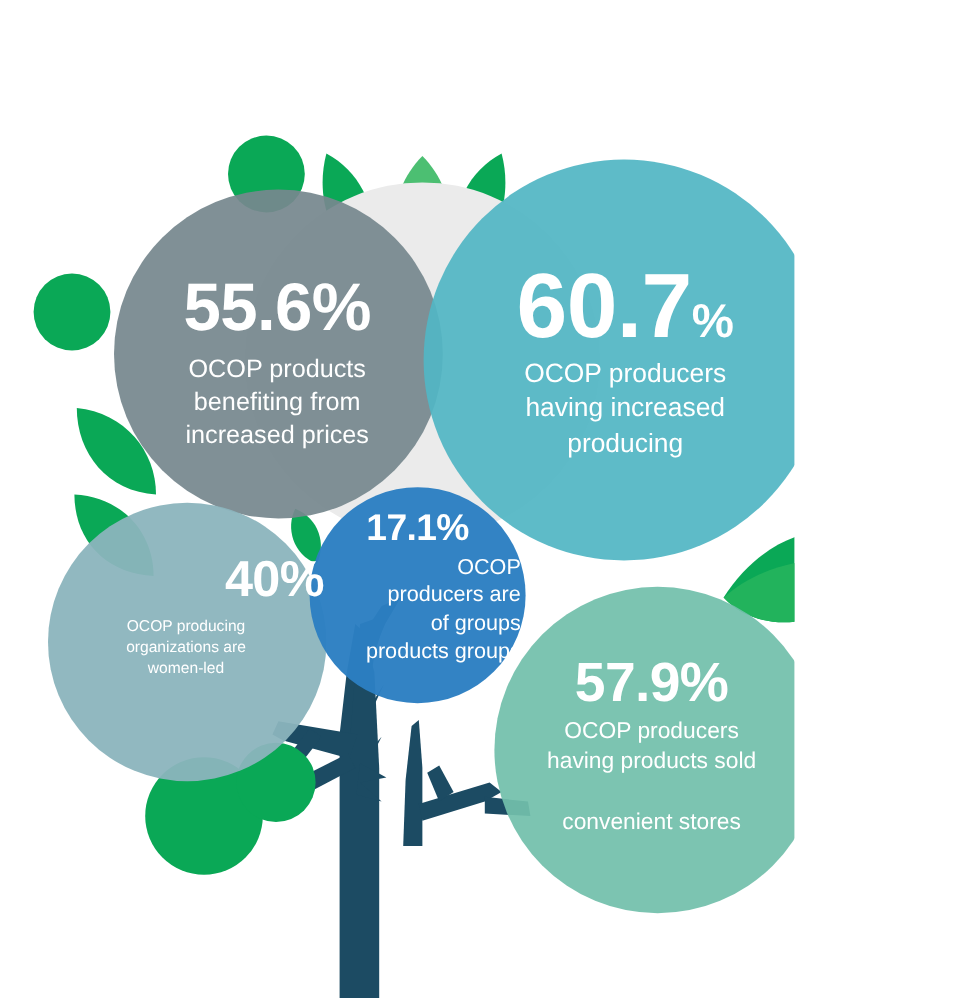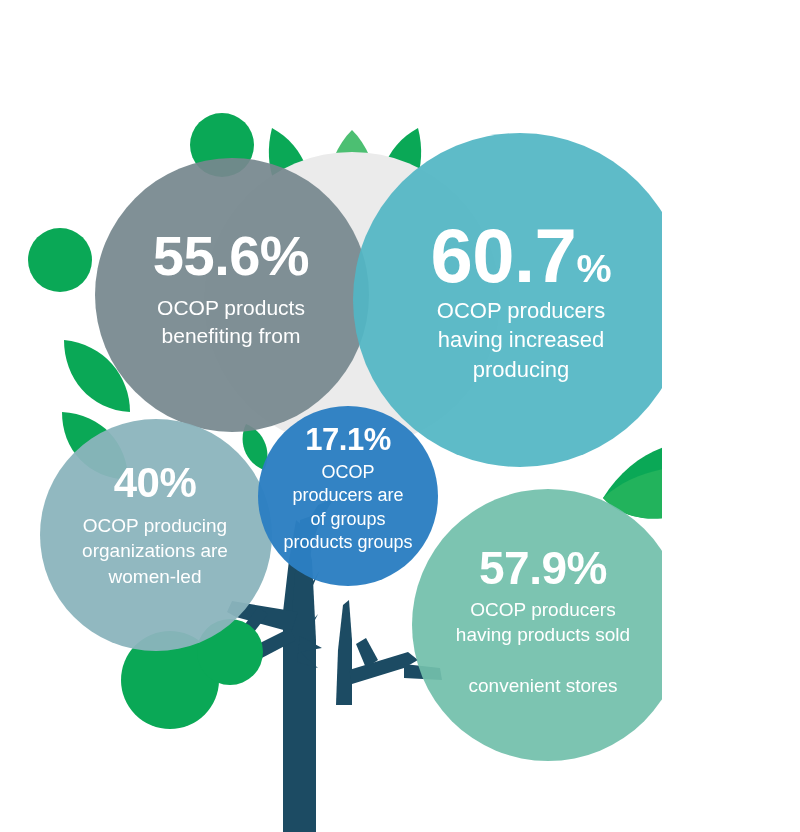--- a/index.html
+++ b/index.html
@@ -61,28 +61,28 @@
 
   #txt-teal {
     left: 376px; top: 218px; width: 290px;
   }
   #txt-teal .stat-value { font-size: 76px; margin-bottom: 2px; }
   #txt-teal .stat-label { font-size: 22px; line-height: 1.34; }
 
   #txt-steel {
     left: 40px; top: 462px; width: 230px;
   }
-  #txt-steel .stat-value { font-size: 42px; margin-bottom: 9px; }
-  #txt-steel .stat-label { font-size: 19px; line-height: 1.33; }
+  #txt-steel .stat-value { font-size: 42px; margin-bottom: 9px; text-align: right; }
+  #txt-steel .stat-label { font-size: 13px; line-height: 1.33; }
 
   #txt-blue {
     left: 262px; top: 424px; width: 172px;
   }
   #txt-blue .stat-value { font-size: 31px; margin-bottom: 6px; }
-  #txt-blue .stat-label { font-size: 18px; line-height: 1.3; }
+  #txt-blue .stat-label { font-size: 18px; line-height: 1.3; text-align: right; }
 
   #txt-green {
     left: 420px; top: 545px; width: 246px;
   }
   #txt-green .stat-value { font-size: 46px; margin-bottom: 6px; }
   #txt-green .stat-label { font-size: 19px; line-height: 1.34; }
 </style>
 </head>
 <body>
 
@@ -198,20 +198,21 @@
 
       <circle cx="348" cy="496" r="90" fill="#2c7fc2" fill-opacity="0.97"></circle>
     </g>
   </svg>
 
   <div class="bubble-text" id="txt-grey">
     <span class="stat-value">55.6%</span>
     <span class="stat-label">
       <span>OCOP products</span><br>
       <span>benefiting from</span><br>
+      <span>increased prices</span>
     </span>
   </div>
 
   <div class="bubble-text" id="txt-teal">
     <span class="stat-value"><span>60.7</span><span class="pct-small">%</span></span>
     <span class="stat-label">
       <span>OCOP producers</span><br>
       <span>having increased</span><br>
       <span>producing</span>
     </span>

